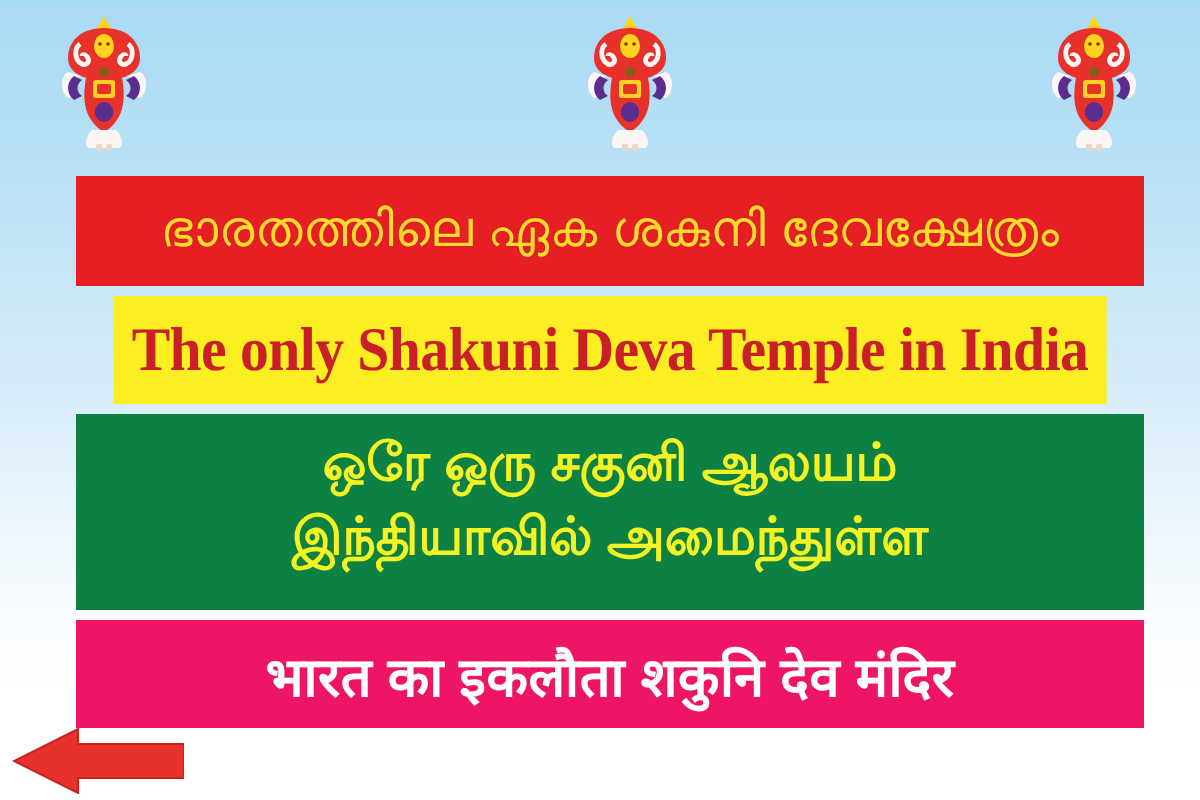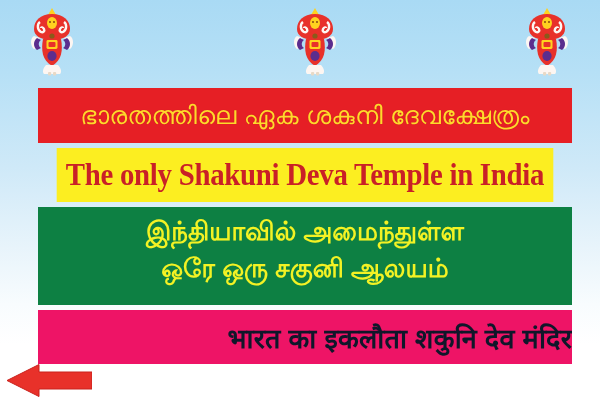--- a/index.html
+++ b/index.html
@@ -98,25 +98,24 @@
   .band-tamil .tline {
     display: block;
     width: 100%;
     text-align: center;
   }
 
   .band-hindi {
     top: 310px;
     height: 54px;
     background: #ee1466;
-    color: #0f172a;
+    color: #ffffff;
     font-size: 27px;
     font-weight: bold;
     letter-spacing: 0.3px;
-    align-items: flex-end;
   }
 
   
   .arrow {
     position: absolute;
     left: 6px;
     top: 364px;
     width: 86px;
     height: 33px;
   }
@@ -213,22 +212,22 @@
 
   <div class="band band-malayalam">
     <span>ഭാരതത്തിലെ ഏക ശകുനി ദേവക്ഷേത്രം</span>
   </div>
 
   <div class="band band-english">
     <span>The only Shakuni Deva Temple in India</span>
   </div>
 
   <div class="band band-tamil">
+    <span class="tline">ஒரே ஒரு சகுனி ஆலயம்</span>
     <span class="tline">இந்தியாவில் அமைந்துள்ள</span>
-    <span class="tline">ஒரே ஒரு சகுனி ஆலயம்</span>
   </div>
 
   <div class="band band-hindi">
     <span>भारत का इकलौता शकुनि देव मंदिर</span>
   </div>
 
   <div class="arrow">
     <svg viewBox="0 0 86 33" width="86" height="33" aria-hidden="true">
       <path d="M86 8 L33 8 L33 0.5 L1 16.5 L33 32.5 L33 25 L86 25 Z" fill="#e8312a" stroke="#c9221c" stroke-width="1"></path>
     </svg>

